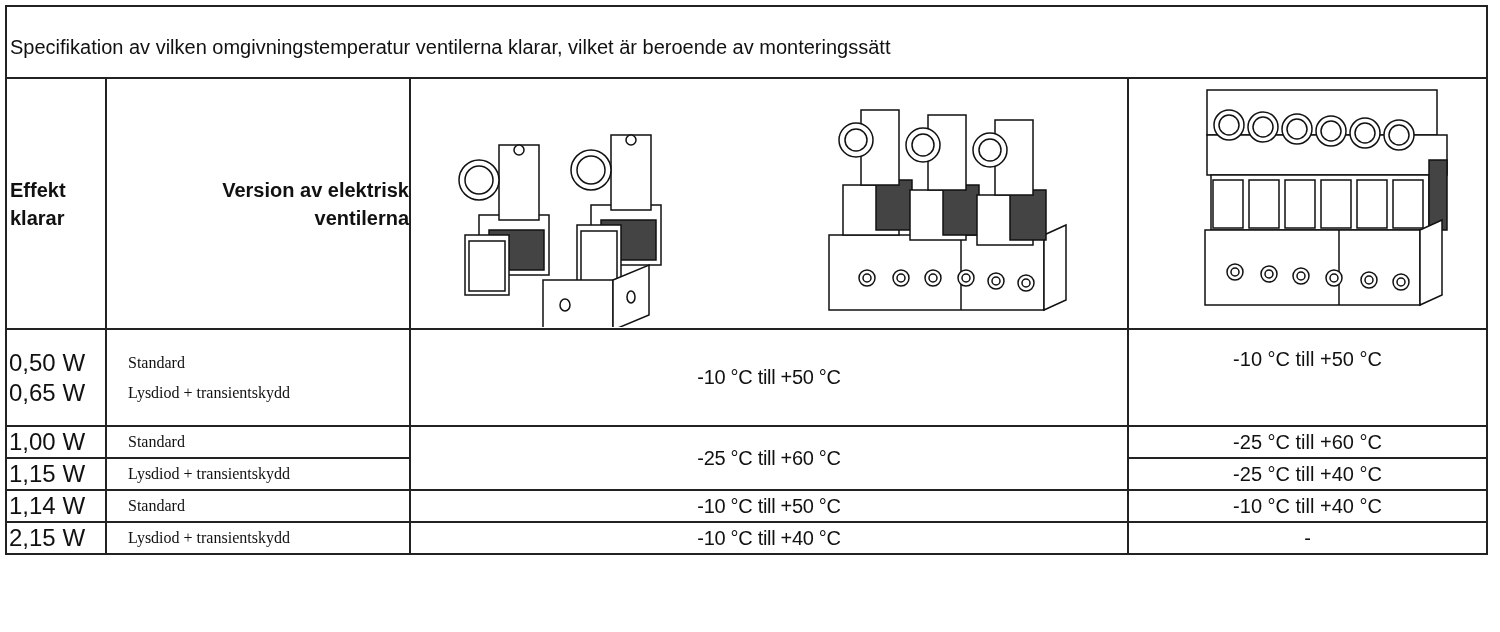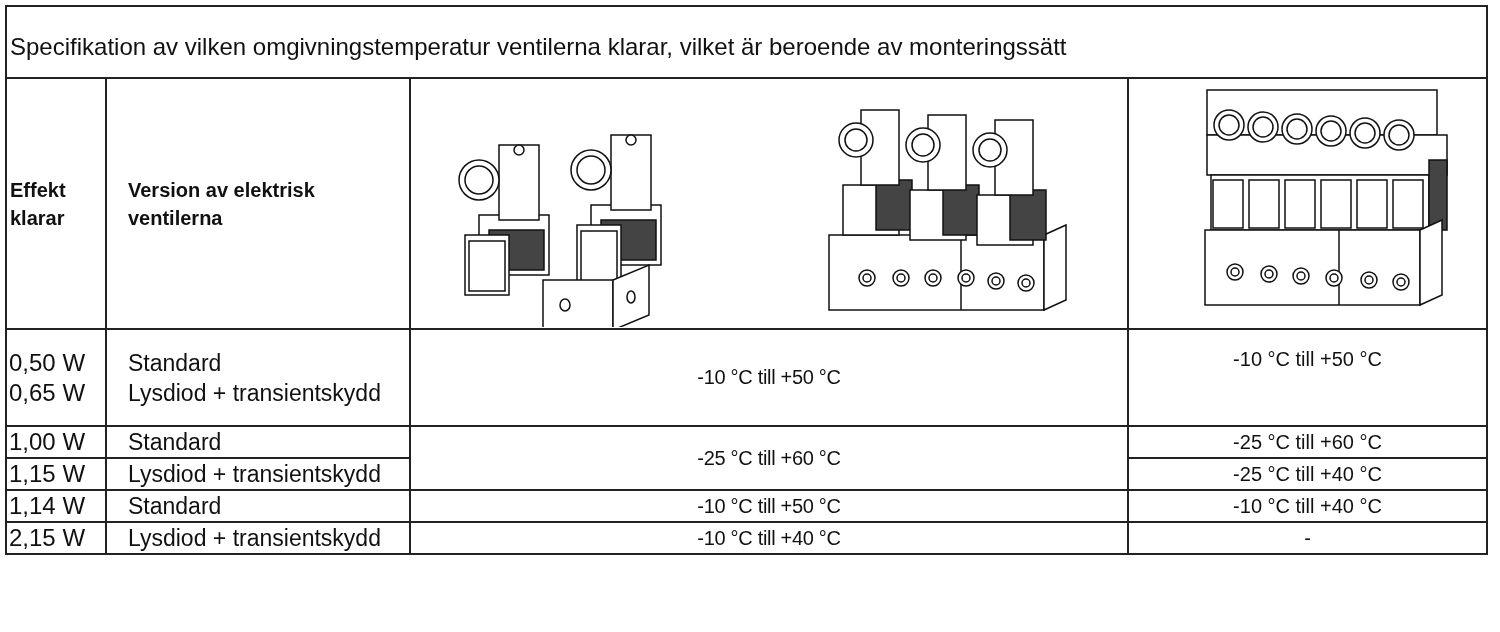--- a/index.html
+++ b/index.html
@@ -1,27 +1,27 @@
 <!DOCTYPE html>
 <html><head>
   <meta charset="utf-8">
   <style>
     html, body { margin: 0; padding: 0; background: #ffffff; }
     body { width: 1500px; height: 632px; position: relative; overflow: hidden;
            font-family: "Liberation Sans", "DejaVu Sans", sans-serif; color: #111; }
     table.spec { position: absolute; left: 5px; top: 5px; border-collapse: collapse;
                  width: 1481px; table-layout: fixed; }
     table.spec td { border: 2px solid #222; padding: 0; vertical-align: middle; }
-    .title-cell { height: 60px; font-size: 24px; padding-left: 3px !important; padding-top: 10px !important; }
+    .title-cell { height: 60px; font-size: 20px; padding-left: 3px !important; padding-top: 10px !important; }
     .hdr { font-size: 20px; line-height: 28px; font-weight: bold; }
     .hdr1 { padding-left: 3px !important; }
-    .hdr2 { padding-left: 21px !important; }
+    .hdr2 { padding-left: 21px !important; text-align: right; }
     .img-row td { height: 249px; }
     .w { font-size: 24px; padding-left: 2px !important; line-height: 30px; }
-    .v { font-size: 23px; padding-left: 21px !important; line-height: 30px; }
+    .v { font-size: 16px; padding-left: 21px !important; line-height: 30px; font-family: Liberation Serif, serif; }
     .t { font-size: 20px; text-align: center; }
     .n1 { font-family: "Liberation Sans Narrow", "Liberation Sans", sans-serif; letter-spacing: -0.3px; }
     .r1 td { height: 77px; }
     .r2 td, .r3 td, .r4 td, .r5 td { height: 30px; }
     svg { display: block; }
   </style>
 </head>
 <body>
 
 <table class="spec">

